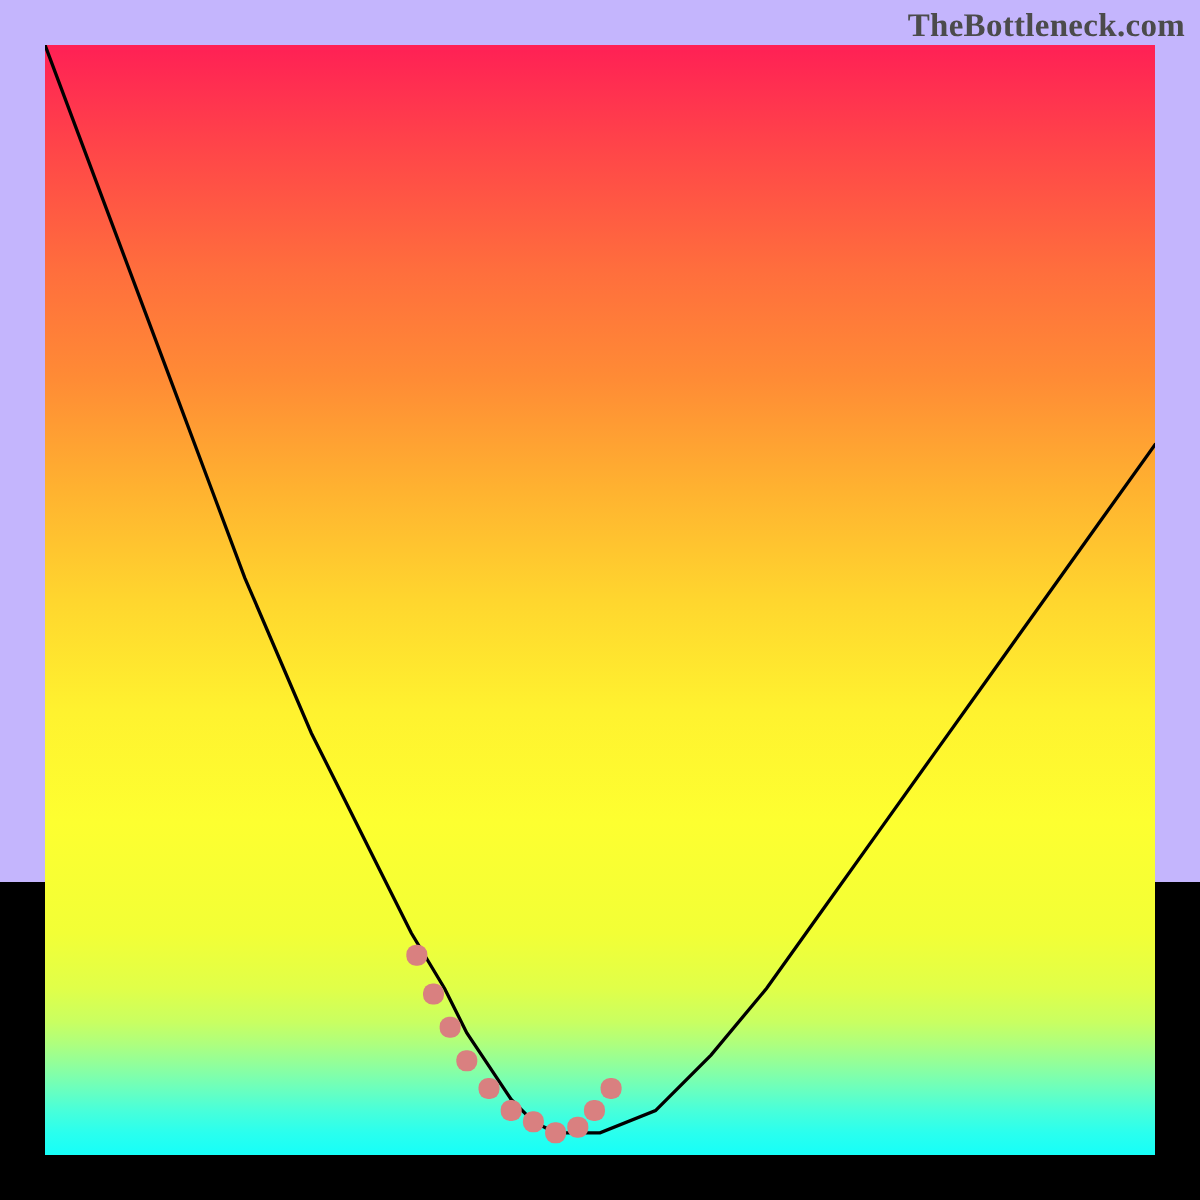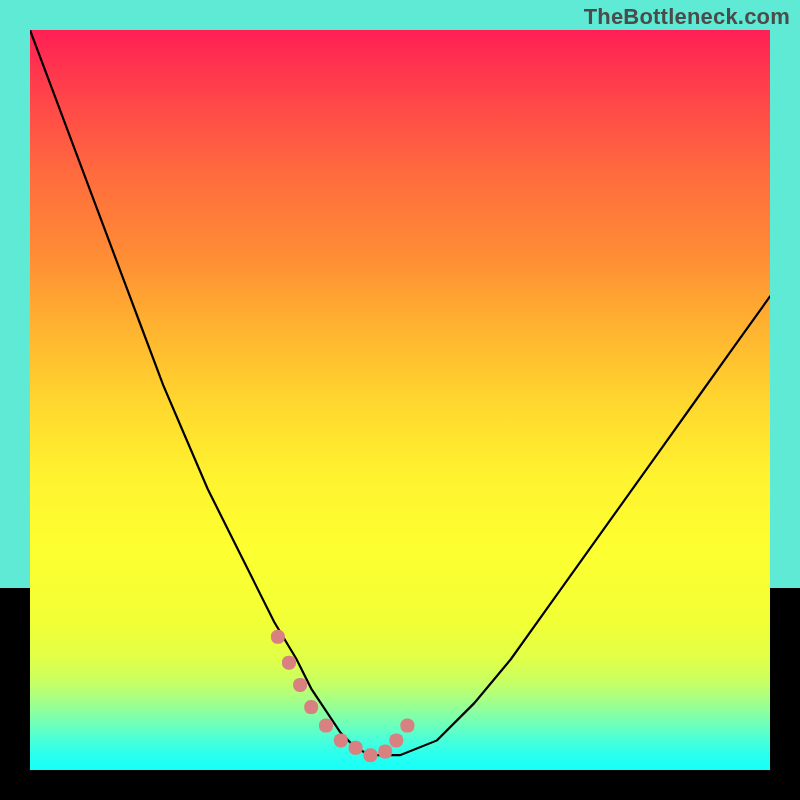--- a/index.html
+++ b/index.html
@@ -10,21 +10,22 @@
     overflow: hidden;
     background: #000;
     font-family: Arial, Helvetica, sans-serif;
   }
   .frame {
     position: absolute;
     top: 0;
     left: 0;
     width: 800px;
     height: 588px;
-    background: #5eead4;
+    background: #c4b5fd;
+    font-family: Liberation Serif, serif;
   }
   .plot {
     position: absolute;
     top: 30px;
     left: 30px;
     width: 740px;
     height: 740px;
     overflow: hidden;
   }
   .gradient {

